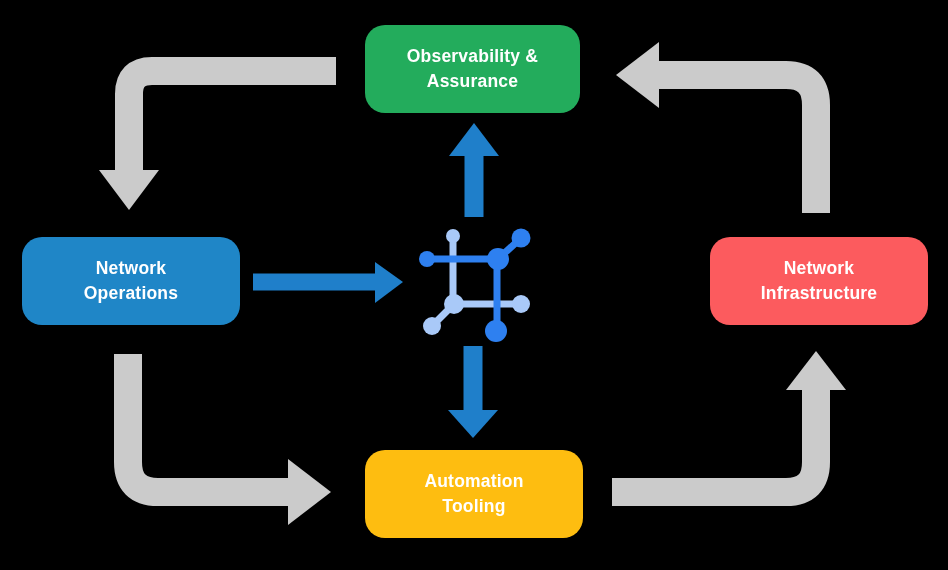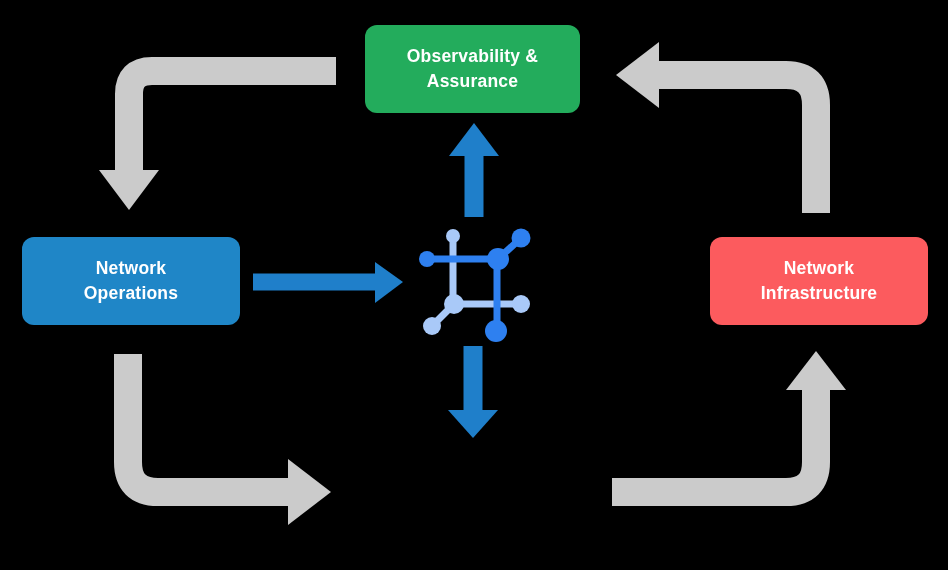--- a/index.html
+++ b/index.html
@@ -6,21 +6,21 @@
   .stage{
     position:relative;
     width:948px;height:570px;
     background:#000;
     overflow:hidden;
     font-family:"Liberation Sans", sans-serif;
   }
   .layer{position:absolute;left:0;top:0;width:948px;height:570px;}
   .node{
     position:absolute;
-    border-radius:12px;
+    border-radius:20px;
     display:flex;align-items:center;justify-content:center;
     text-align:center;
     color:#fff;
     font-size:17.5px;
     font-weight:600;
     line-height:25px;
     letter-spacing:.2px;
     white-space:pre-line;
   }
   .node-obs { left:365px; top:25px;  width:215px; height:88px; }
@@ -108,14 +108,18 @@
   <div class="node node-ops" style="background: rgb(31, 134, 199);">
     <span>Network
 Operations</span>
   </div>
 
   <div class="node node-inf" style="background: rgb(252, 91, 94);">
     <span>Network
 Infrastructure</span>
   </div>
 
+  <div class="node node-aut" style="background: rgb(254, 189, 16);">
+    <span>Automation
+Tooling</span>
+  </div>
 
 </div>
 
 </body></html>

